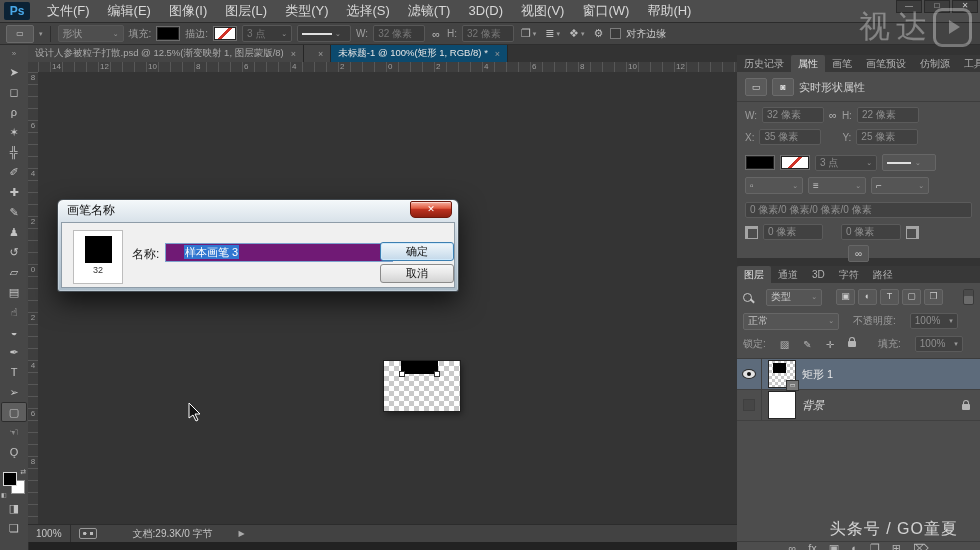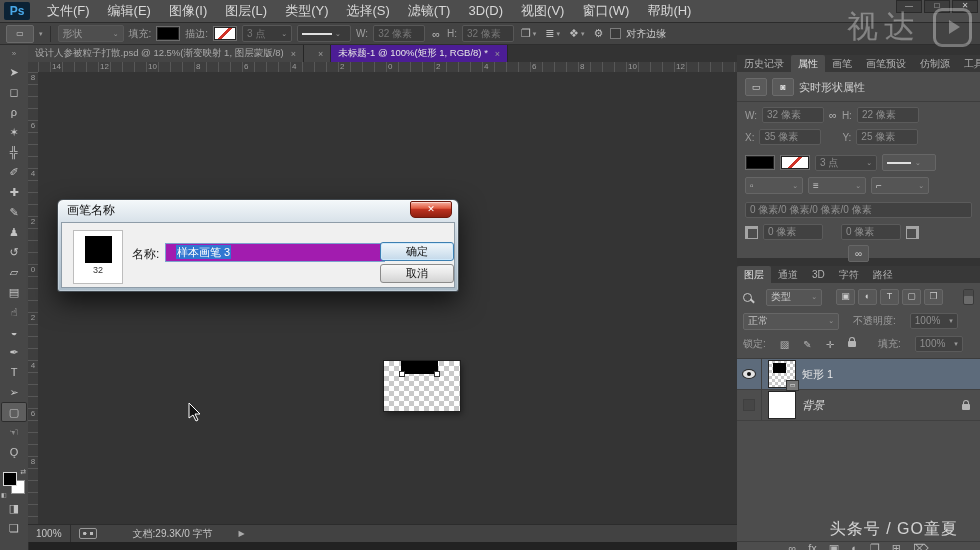--- a/index.html
+++ b/index.html
@@ -23,21 +23,21 @@
   .swatch{width:22px;height:13px;border:1px solid #6d6d6d;box-shadow:inset 0 0 0 1px #222;}
   .swatch.black{background:#000;}
   .swatch.none{background:linear-gradient(135deg,#fff 44%,#d03328 44%,#d03328 56%,#fff 56%);}
   .icon-btn{color:#bdbdbd;font-size:11px;display:flex;align-items:center;gap:2px;padding:0 2px;}
   .cbx{width:9px;height:9px;background:#3a3a3a;border:1px solid #7c7c7c;display:inline-block;}
   .preset-box{width:26px;height:16px;background:#565656;border:1px solid #6a6a6a;border-radius:2px;display:flex;align-items:center;justify-content:center;color:#ccc;font-size:8px;}
   .line-sample{width:30px;height:2px;background:#e0e0e0;}
   
   #tabstrip{left:28px;top:45px;width:709px;height:17px;background:#333333;display:flex;overflow:hidden;}
   .doc-tab{display:flex;align-items:center;background:#454545;border-right:1px solid #262626;padding:0 7px;font-size:9.5px;color:#ababab;white-space:nowrap;}
-  .doc-tab.active{background:#4c1d95;color:#e6e6e6;}
+  .doc-tab.active{background:#0c4a6e;color:#e6e6e6;}
   .doc-tab .tab-close{margin-left:7px;font-size:9px;color:#999;}
   #toolbar-top{left:0;top:45px;width:28px;height:17px;background:#474747;color:#9a9a9a;font-size:8px;text-align:center;line-height:17px;border-right:1px solid #2e2e2e;}
   
   #toolbar{left:0;top:62px;width:28px;height:488px;background:#474747;border-right:1px solid #2e2e2e;display:flex;flex-direction:column;align-items:center;}
   .tool{width:26px;height:20px;display:flex;align-items:center;justify-content:center;color:#c3c3c3;font-size:11px;}
   .tool.selected{background:#5e5e5e;border-radius:2px;box-shadow:inset 0 0 0 1px #2c2c2c;}
   #fgbg{width:26px;height:30px;position:relative;margin-top:6px;}
   #fg-swatch{position:absolute;left:2px;top:4px;width:12px;height:12px;background:#000;border:1px solid #d9d9d9;z-index:2;}
   #bg-swatch{position:absolute;left:10px;top:12px;width:12px;height:12px;background:#fff;border:1px solid #8f8f8f;}
   #swap-colors{position:absolute;right:1px;top:0;font-size:7px;color:#bbb;}
@@ -66,21 +66,21 @@
   #dialog{left:57px;top:199px;width:400px;height:91px;z-index:20;border:1px solid #41484e;border-radius:6px 6px 3px 3px;
     background:linear-gradient(180deg,#f4f8fa,#ccd8e2 35%,#a9bac7);box-shadow:0 10px 26px rgba(0,0,0,.65),0 0 0 1px rgba(255,255,255,.25) inset;}
   #dlg-title{height:21px;line-height:21px;padding-left:9px;font-size:12px;color:#101010;}
   #dlg-close{position:absolute;top:1px;right:6px;width:40px;height:15px;border:1px solid #6e180c;border-radius:2px 2px 5px 5px;
     background:linear-gradient(180deg,#f6b1a1,#e05a40 42%,#bd3220 48%,#8e1f10);color:#fff;font-size:9px;font-weight:bold;text-align:center;line-height:14px;box-shadow:inset 0 1px 0 rgba(255,255,255,.5);}
   #dlg-body{position:absolute;left:3px;right:3px;top:22px;bottom:3px;background:#f0f0f0;border:1px solid #8e9ca8;}
   #dlg-preview{position:absolute;left:11px;top:7px;width:48px;height:52px;background:#fff;border:1px solid #bdbdbd;text-align:center;}
   #dlg-preview-square{width:27px;height:27px;background:#000;margin:5px auto 2px auto;}
   #dlg-preview-caption{font-size:9px;color:#333;}
   #dlg-name-label{position:absolute;left:70px;top:23px;font-size:12px;color:#1c1c1c;}
-  #dlg-input{position:absolute;left:103px;top:20px;width:208px;height:17px;background:#a21caf;border:1px solid #7da2ce;line-height:17px;padding-left:10px;}
+  #dlg-input{position:absolute;left:103px;top:20px;width:208px;height:17px;background:#701a75;border:1px solid #7da2ce;line-height:17px;padding-left:18px;}
   #dlg-input .sel{background:#3177d1;color:#fff;font-size:11px;padding:1px 1px;}
   .dlg-btn{position:absolute;left:318px;width:72px;height:17px;text-align:center;line-height:16px;font-size:11px;color:#111;border-radius:3px;}
   #btn-ok{top:19px;border:1px solid #3c7fb1;background:linear-gradient(180deg,#f0f6fa,#dce9f3 48%,#c4d9ea);box-shadow:inset 0 0 0 1px #cfe9fb;}
   #btn-cancel{top:41px;border:1px solid #8b8b8b;background:linear-gradient(180deg,#f7f7f7,#e8e8e8 48%,#d3d3d3);}
   
   #right-col{left:737px;top:45px;width:243px;height:505px;background:#333333;}
   .panel-tabs{display:flex;background:#383838;height:17px;align-items:flex-end;}
   .panel-tab{padding:0 7px;height:17px;line-height:17px;font-size:10px;color:#b2b2b2;white-space:nowrap;}
   .panel-tab.active{background:#4d4d4d;color:#e2e2e2;border-radius:2px 2px 0 0;}
   #props-tabs{position:absolute;left:0;top:10px;width:243px;}
@@ -110,21 +110,21 @@
   .eye::after{content:"";position:absolute;left:4px;top:2px;width:4px;height:4px;border-radius:50%;background:#111;}
   .eye-empty{width:10px;height:10px;border:1px solid #3f3f3f;background:#464646;}
   .layer-thumb{width:26px;height:26px;margin:0 7px;box-shadow:0 0 0 1px #262626;position:relative;}
   .layer-thumb .mini-rect{position:absolute;left:4px;top:2px;width:13px;height:10px;background:#000;}
   .thumb-badge{position:absolute;right:-4px;bottom:-4px;width:11px;height:9px;background:#777;border:1px solid #333;font-size:6px;color:#eee;text-align:center;line-height:8px;}
   .layer-name{font-size:11px;color:#e8e8e8;}
   .layer-name.bg{font-style:italic;color:#dedede;}
   .layer-lock{margin-left:auto;margin-right:10px;}
   #layers-footer{position:absolute;left:0;bottom:0;width:243px;height:8px;overflow:hidden;background:#4d4d4d;border-top:1px solid #3c3c3c;display:flex;gap:12px;justify-content:center;color:#b5b5b5;font-size:11px;line-height:13px;}
   
-  #wm-top{right:8px;top:6px;display:flex;align-items:center;gap:12px;z-index:40;color:rgba(255,255,255,.34);font-size:31px;letter-spacing:6px;}
+  #wm-top{right:8px;top:6px;display:flex;align-items:center;gap:0;z-index:40;color:rgba(255,255,255,.34);font-size:31px;letter-spacing:6px;}
   #wm-logo{width:33px;height:33px;border:3px solid rgba(255,255,255,.34);border-radius:9px;display:flex;align-items:center;justify-content:center;}
   #wm-logo .play{width:0;height:0;border-left:11px solid rgba(255,255,255,.34);border-top:7px solid transparent;border-bottom:7px solid transparent;margin-left:3px;}
   #wm-bottom{right:22px;top:519px;z-index:40;color:rgba(225,225,225,.9);font-size:16px;letter-spacing:1px;}
   #cursor{left:150px;top:331px;z-index:25;}
 </style>
 </head>
 <body>
 
 <div id="app">
 

